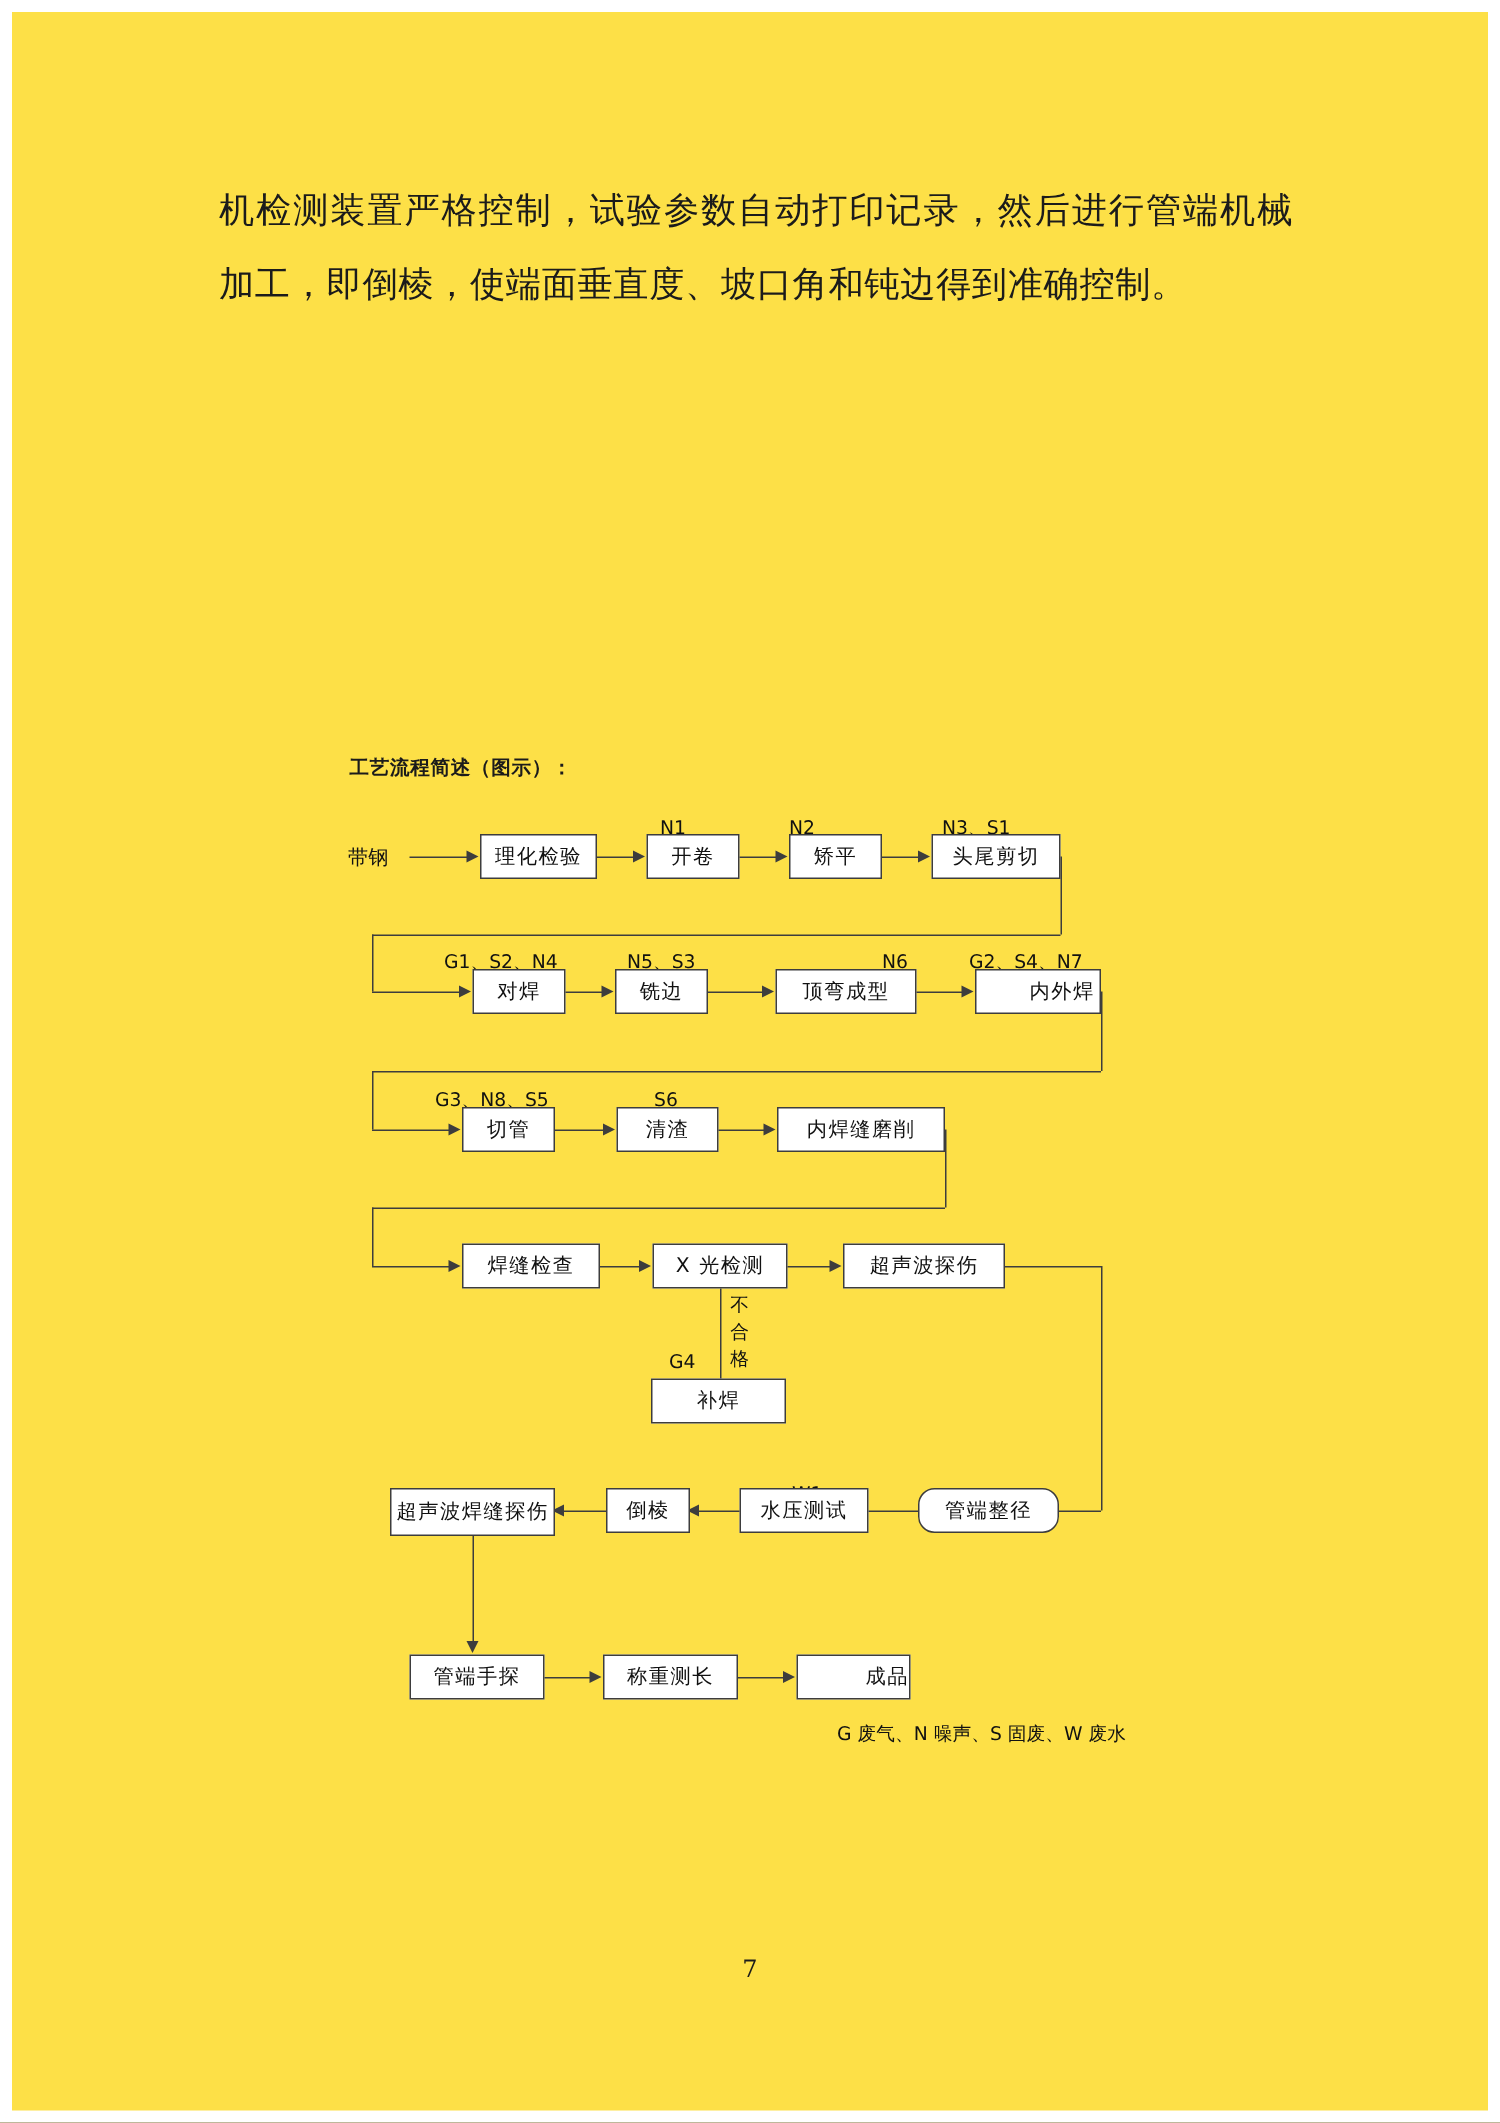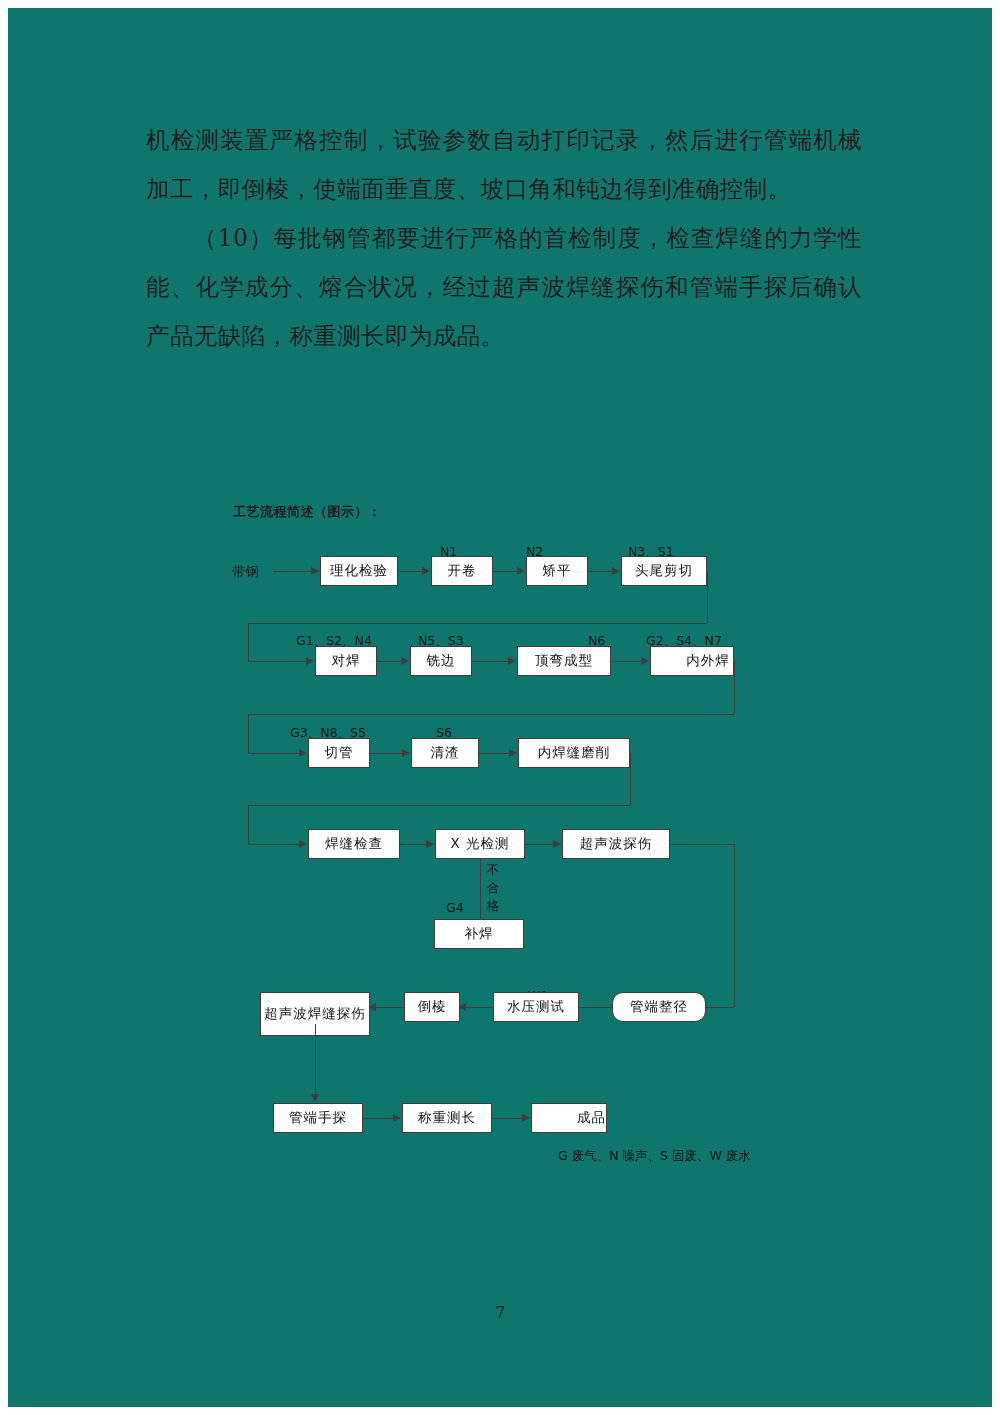--- a/index.html
+++ b/index.html
@@ -17,21 +17,21 @@
     background: #ffffff;
     margin: 0 auto;
     overflow: hidden;
   }
   .paper {
     position: absolute;
     left: 8px;
     top: 8px;
     width: 984px;
     height: 1399px;
-    background: #0f766e;
+    background: #fde047;
     box-sizing: border-box;
   }
   .body-text {
     position: absolute;
     left: 138px;
     top: 108px;
     width: 716px;
     font-family: "DejaVu Serif", serif;
     font-size: 23.5px;
     line-height: 49px;
@@ -155,21 +155,20 @@
   }
 </style>
 </head>
 <body>
 
 <div class="page">
   <div class="paper">
 
     <div class="body-text">
       <p>机检测装置严格控制，试验参数自动打印记录，然后进行管端机械加工，即倒棱，使端面垂直度、坡口角和钝边得到准确控制。</p>
-      <p class="indent2">（10）每批钢管都要进行严格的首检制度，检查焊缝的力学性能、化学成分、熔合状况，经过超声波焊缝探伤和管端手探后确认产品无缺陷，称重测长即为成品。</p>
     </div>
 
     <div class="flow-wrap">
 
       <div class="flow-title">工艺流程简述（图示）：</div>
 
       <div class="plain" style="left:14px; top:63px;">带钢</div>
       <div class="hline" style="left:55px; top:71px; width:42px;"></div>
       <div class="arrow-r" style="left:93px; top:66.5px;"></div>
 
@@ -272,21 +271,21 @@
       <div class="arrow-l" style="left:352px; top:502.5px;"></div>
 
       <div class="node" style="left:275px; top:492px; width:86px; height:30px;">水压测试</div>
       <div class="hline" style="left:240px; top:507px; width:35px;"></div>
       <div class="arrow-l" style="left:240px; top:502.5px;"></div>
 
       <div class="node" style="left:186px; top:492px; width:56px; height:30px;">倒棱</div>
       <div class="hline" style="left:150px; top:507px; width:36px;"></div>
       <div class="arrow-l" style="left:150px; top:502.5px;"></div>
 
-      <div class="node" style="left:42px; top:492px; width:110px; height:44px;">超声波焊缝探伤</div>
+      <div class="node" style="left:42px; top:492px; width:110px; height:32px;">超声波焊缝探伤</div>
 
       <div class="vline" style="left:97px; top:524px; height:76px;"></div>
       <div class="arrow-d" style="left:92.5px; top:594px;"></div>
 
       <div class="node" style="left:55px; top:603px; width:90px; height:30px;">管端手探</div>
       <div class="hline" style="left:145px; top:618px; width:34px;"></div>
       <div class="arrow-r" style="left:175px; top:613.5px;"></div>
 
       <div class="node" style="left:184px; top:603px; width:90px; height:30px;">称重测长</div>
       <div class="hline" style="left:274px; top:618px; width:34px;"></div>

